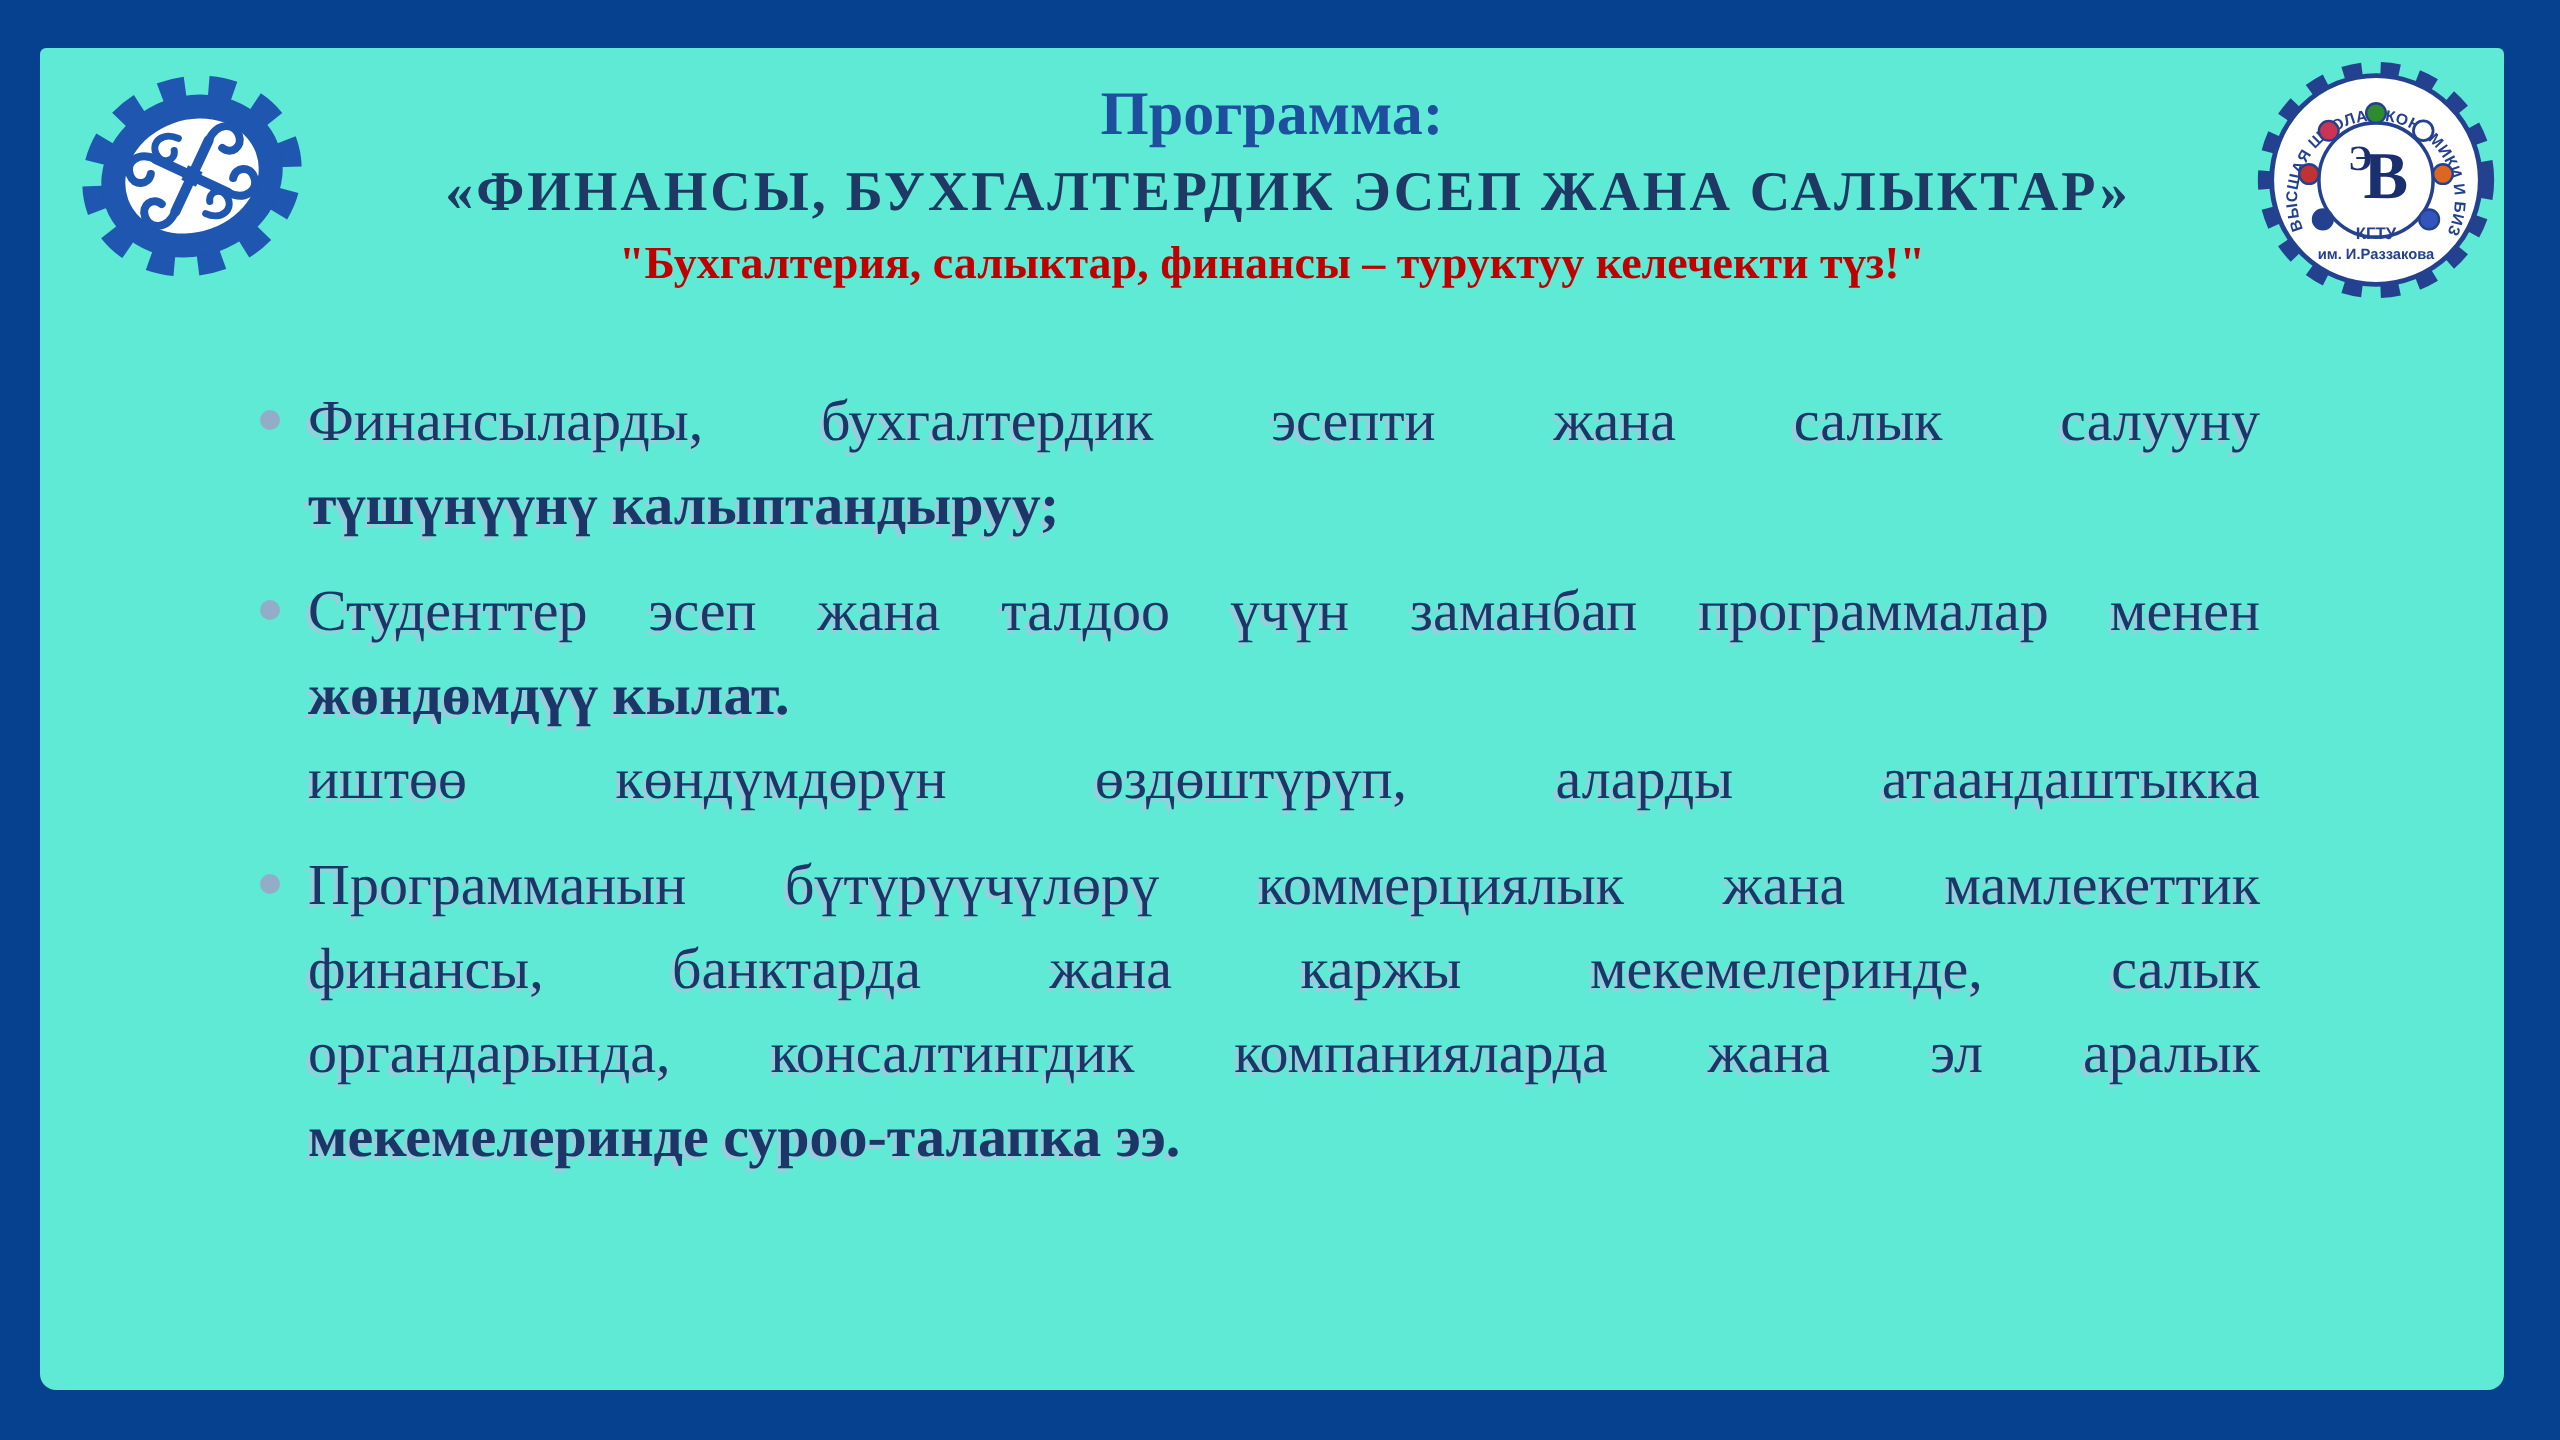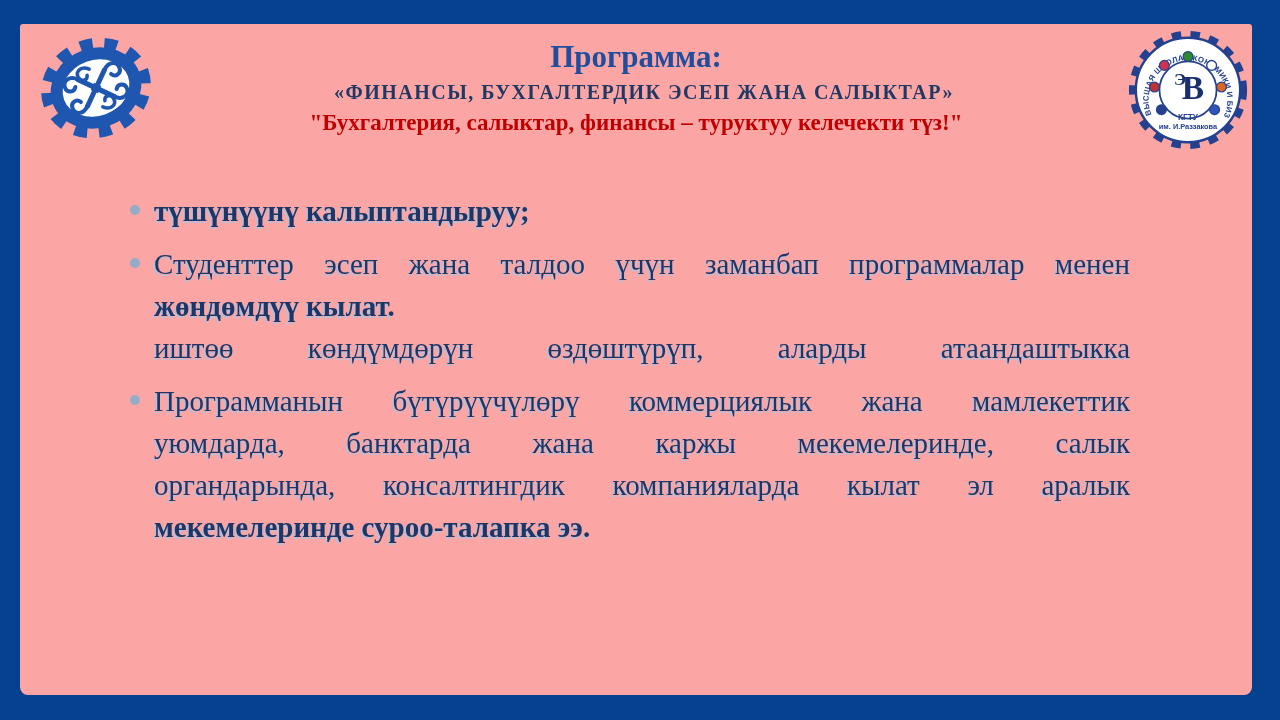--- a/index.html
+++ b/index.html
@@ -3,29 +3,29 @@
 <meta charset="utf-8">
 <style>
   html,body{margin:0;padding:0;background:#222;}
   .slide{
     position:relative;width:1280px;height:720px;overflow:hidden;
     background:#05418F;
     font-family:"Liberation Serif","DejaVu Serif",serif;
   }
   .panel{
     position:absolute;left:20px;top:24px;right:28px;bottom:25px;
-    background:#fca5a5;border-radius:3px 3px 8px 8px;
+    background:#5eead4;border-radius:3px 3px 8px 8px;
   }
   
   .titles{position:absolute;left:0;right:0;top:14px;text-align:center;}
   .title-main{
     margin:0;font-size:31px;font-weight:bold;color:#1F4E9F;line-height:1.25;
   }
   .title-sub{
-    margin:4px 0 0 16px;font-size:20px;font-weight:bold;color:#1F3864;
+    margin:4px 0 0 16px;font-size:28px;font-weight:bold;color:#1F3864;
     letter-spacing:1.5px;line-height:1.15;
   }
   .title-tagline{
     margin:6px 0 0 0;font-size:23px;font-weight:bold;color:#C00000;line-height:1.1;
   }
   
   .logo-left{position:absolute;left:12px;top:0px;width:128px;height:128px;}
   .logo-right{position:absolute;right:0px;top:2px;width:128px;height:128px;}
   
   .bullets{
@@ -96,29 +96,30 @@
         </g>
         <text x="57" y="60" font-size="18" font-weight="bold" fill="#1A2F6E" font-family="Liberation Serif, serif" text-anchor="middle">Э</text>
         <text x="70" y="74" font-size="34" font-weight="bold" fill="#1A2F6E" font-family="Liberation Serif, serif" text-anchor="middle">В</text>
         <text x="65" y="95" font-size="8.5" font-weight="bold" fill="#24418F" text-anchor="middle" font-family="Liberation Sans, sans-serif">КГТУ</text>
         <text x="65" y="105" font-size="7.5" font-weight="bold" fill="#24418F" text-anchor="middle" font-family="Liberation Sans, sans-serif">им. И.Раззакова</text>
       </svg>
     </div>
 
     <ul class="bullets">
       <li>
+        <div class="line">Финансыларды, бухгалтердик эсепти жана салык салууну</div>
         <div class="line last">түшүнүүнү калыптандыруу;</div>
       </li>
       <li>
         <div class="line">Студенттер эсеп жана талдоо үчүн заманбап программалар менен</div>
         <div class="line last">жөндөмдүү кылат.</div>
         <div class="line">иштөө көндүмдөрүн өздөштүрүп, аларды атаандаштыкка</div>
       </li>
       <li>
         <div class="line">Программанын бүтүрүүчүлөрү коммерциялык жана мамлекеттик</div>
-        <div class="line">уюмдарда, банктарда жана каржы мекемелеринде, салык</div>
-        <div class="line">органдарында, консалтингдик компанияларда кылат эл аралык</div>
+        <div class="line">финансы, банктарда жана каржы мекемелеринде, салык</div>
+        <div class="line">органдарында, консалтингдик компанияларда жана эл аралык</div>
         <div class="line last">мекемелеринде суроо-талапка ээ.</div>
       </li>
     </ul>
 
   </div>
 </div>
 
 </body></html>

